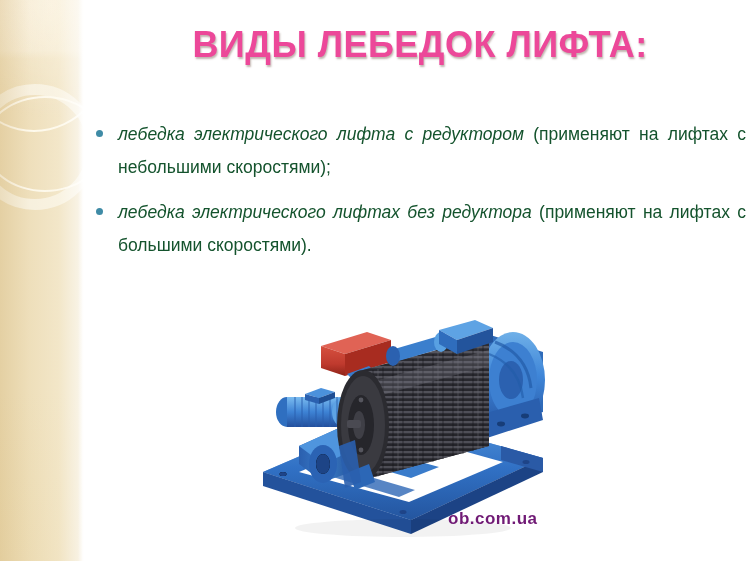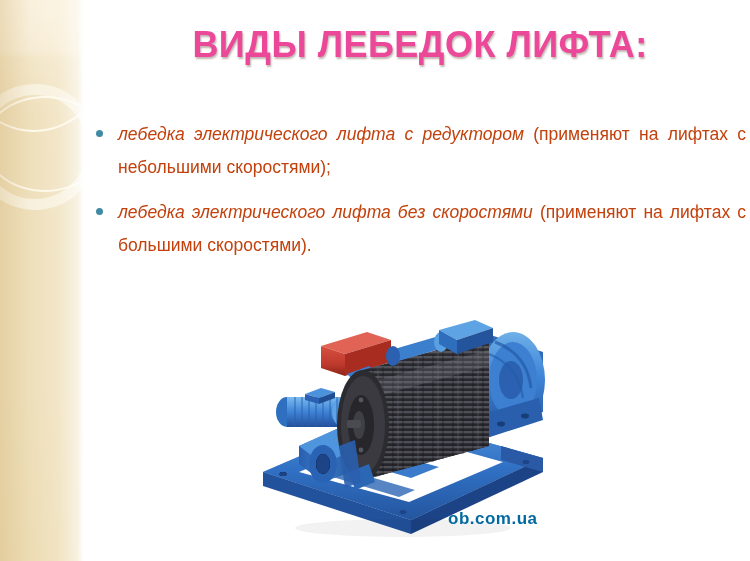--- a/index.html
+++ b/index.html
@@ -137,21 +137,21 @@
     width: 7px;
     height: 7px;
     border-radius: 50%;
     background: #3f8ba6;
   }
   .bullet-text {
     padding-left: 26px;
     font-family: "Liberation Sans", sans-serif;
     font-size: 17.5px;
     line-height: 33px;
-    color: #c2410c;
+    color: #14532d;
     text-align: justify;
   }
   .bullet-text .em {
     font-style: italic;
   }
   .bullet-text .plain {
     font-style: normal;
   }
 
   
@@ -166,21 +166,21 @@
   #photo svg {
     display: block;
   }
   #watermark {
     position: absolute;
     left: 448px;
     top: 509px;
     font-family: "Liberation Sans", sans-serif;
     font-size: 17px;
     font-weight: bold;
-    color: #0369a1;
+    color: #701a75;
     letter-spacing: 0.5px;
   }
 </style>
 </head>
 <body>
 
 <div id="slide">
 
   <div id="sidebar">
     <div id="ring-large-thin" class="ring"></div>
@@ -198,21 +198,21 @@
     <div class="bullet-block">
       <span class="bullet-dot" style="background: rgb(63, 139, 166);"></span>
       <div class="bullet-text">
         <span class="em">лебедка электрического лифта с редуктором</span><span class="plain"> (применяют на лифтах с небольшими скоростями);</span>
       </div>
     </div>
 
     <div class="bullet-block">
       <span class="bullet-dot" style="background: rgb(63, 139, 166);"></span>
       <div class="bullet-text">
-        <span class="em">лебедка электрического лифта без скоростями</span><span class="plain"> (применяют на лифтах с большими скоростями).</span>
+        <span class="em">лебедка электрического лифтах без редуктора</span><span class="plain"> (применяют на лифтах с большими скоростями).</span>
       </div>
     </div>
 
   </div>
 
   <div id="photo">
     <svg width="320" height="252" viewBox="0 0 320 252" xmlns="http://www.w3.org/2000/svg">
       <defs>
         <linearGradient id="gBlueTop" x1="0" y1="0" x2="0" y2="1">
           <stop offset="0%" stop-color="#6fb0e8"></stop>

